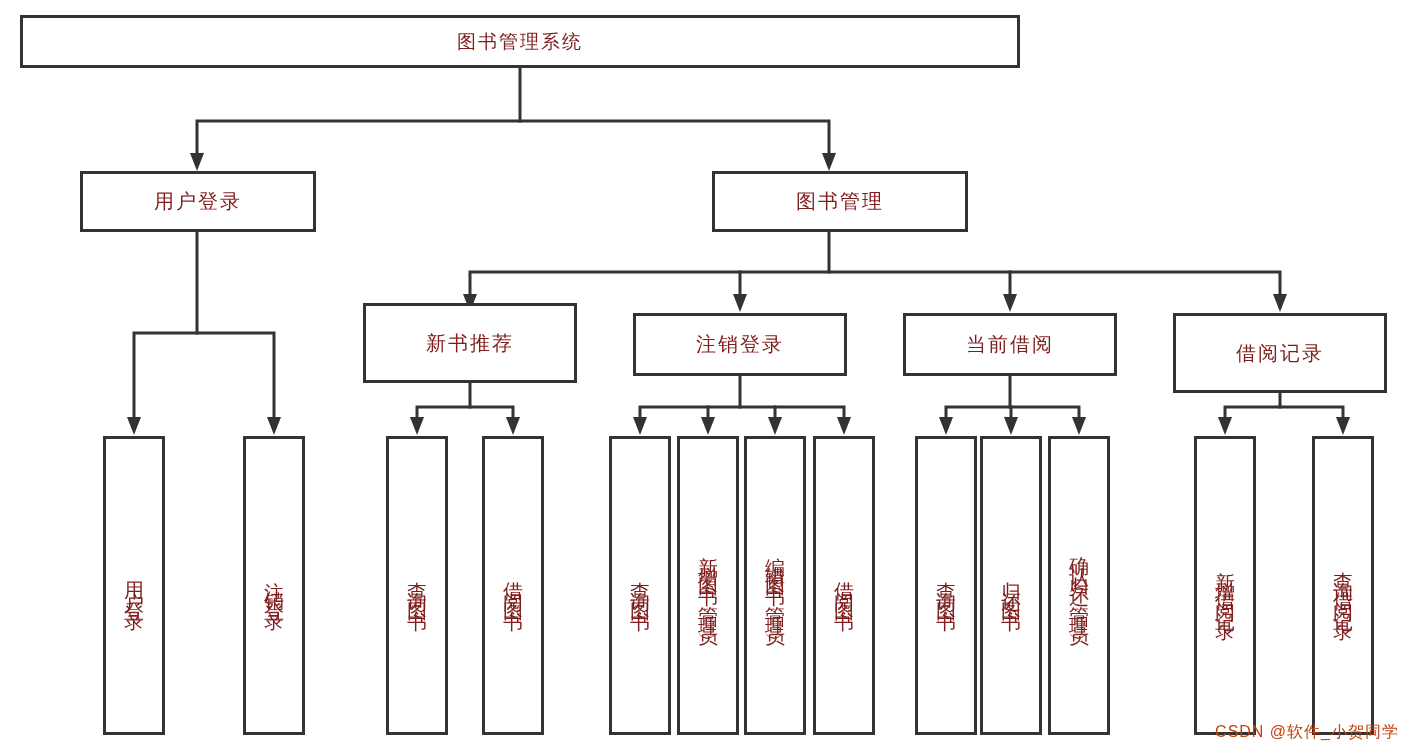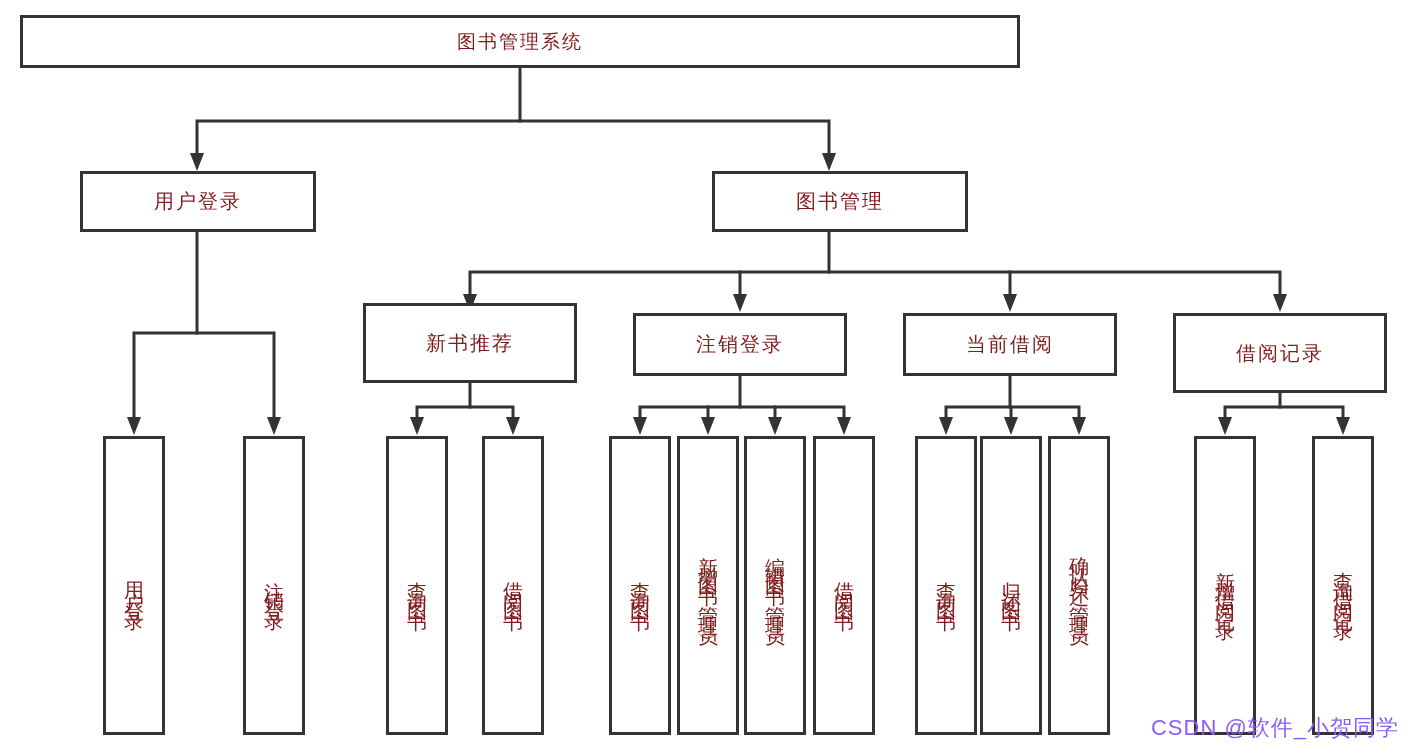--- a/index.html
+++ b/index.html
@@ -14,21 +14,21 @@
     display:flex; align-items:center; justify-content:center; color:#7f1d1d;
   }
   .h-label { font-size:20px; letter-spacing:2px; white-space:nowrap; }
   .root .h-label { font-size:19px; }
   .v-label {
     writing-mode:vertical-lr; text-orientation:mixed;
     font-size:20px; letter-spacing:10px; line-height:1.05; white-space:nowrap;
   }
   .watermark {
     position:absolute; right:6px; bottom:4px;
-    font-size:22px; color:#8b5cf6; letter-spacing:1px; white-space:nowrap;
+    font-size:16px; color:#c2410c; letter-spacing:1px; white-space:nowrap;
   }
 </style>
 </head>
 <body>
 
 <div class="stage">
 
   <svg class="connectors" width="1405" height="747" viewBox="0 0 1405 747">
     <g stroke="#333" stroke-width="3" fill="none" stroke-linecap="square">
 

